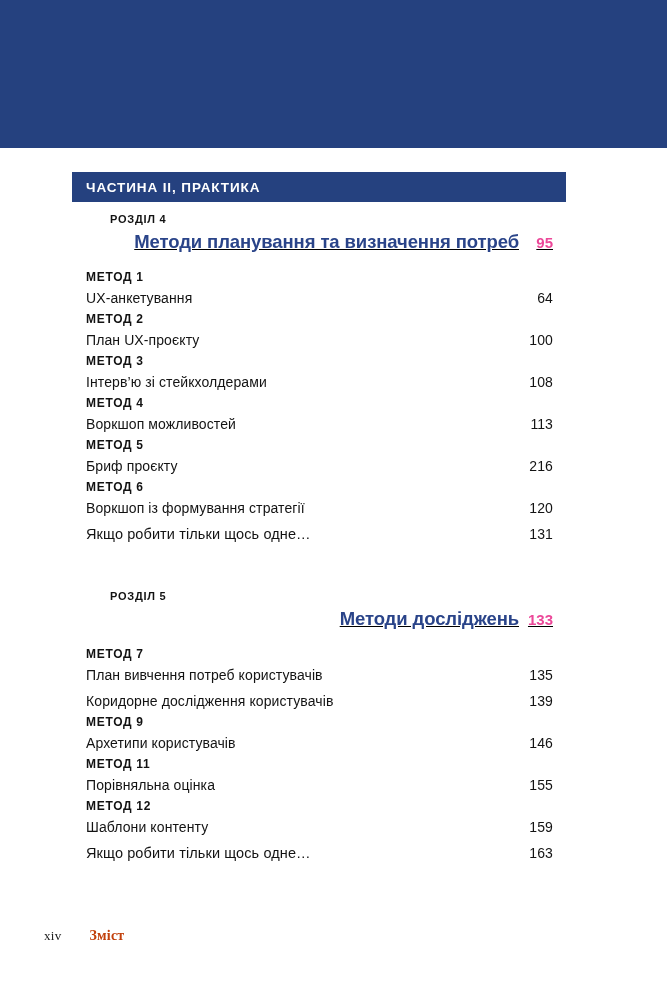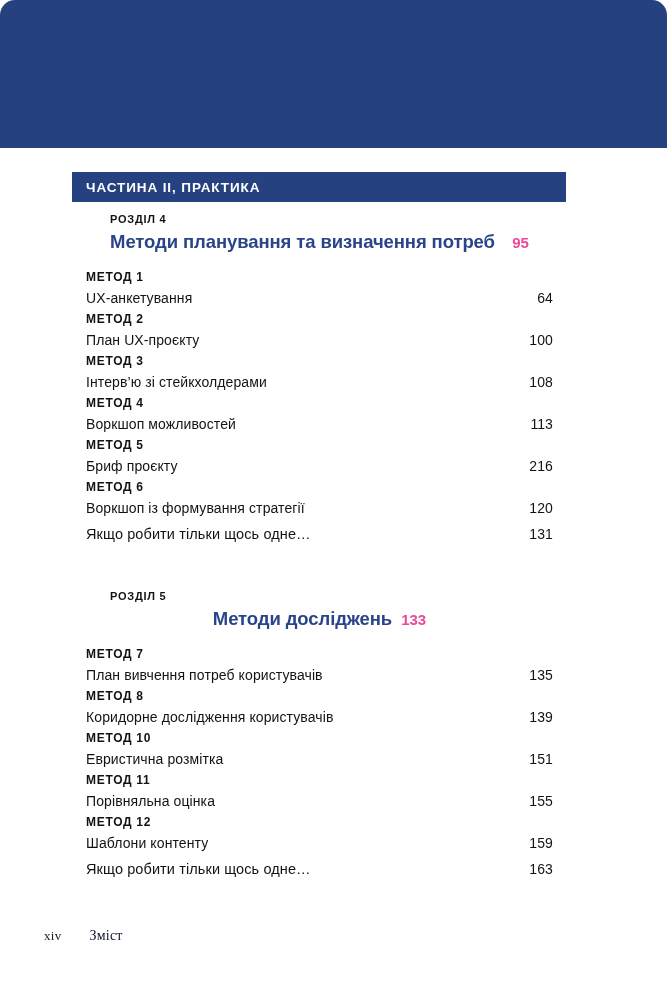--- a/index.html
+++ b/index.html
@@ -8,21 +8,20 @@
     padding: 0;
     background: #ffffff;
   }
   .page {
     position: relative;
     width: 667px;
     height: 1000px;
     background: #ffffff;
     overflow: hidden;
     font-family: "Liberation Sans", sans-serif;
-    border-radius: 15px;
     -webkit-font-smoothing: antialiased;
   }
 
   
   .top-band {
     position: absolute;
     left: 0;
     top: 0;
     width: 667px;
     height: 148px;
@@ -70,22 +69,23 @@
     letter-spacing: 0.75px;
     color: #121212;
     line-height: 14px;
     margin-bottom: 4px;
     padding-left: 24px;
   }
 
   .chapter-title-row {
     display: flex;
     align-items: baseline;
-    justify-content: center;
+    justify-content: flex-end;
     margin-bottom: 14px;
+    text-decoration: underline;
   }
   .chapter-title {
     font-size: 18.5px;
     font-weight: bold;
     color: #2a4489;
     letter-spacing: -0.1px;
     line-height: 24px;
   }
   .chapter-page {
     font-size: 15px;
@@ -156,23 +156,24 @@
     align-items: baseline;
     font-family: "Liberation Serif", serif;
   }
   .footer-folio {
     font-size: 13px;
     color: #1a1a1a;
     letter-spacing: 0.3px;
   }
   .footer-label {
     font-size: 14px;
-    color: #0f172a;
+    color: #c2410c;
     margin-left: 28px;
     letter-spacing: 0.2px;
+    font-weight: bold;
   }
 </style>
 </head>
 <body>
 
 <div class="page">
 
   <div class="top-band"></div>
 
   <div class="part-banner">
@@ -240,31 +241,30 @@
           <span class="chapter-page">133</span>
         </div>
         <div class="method">
           <div class="method-kicker">МЕТОД 7</div>
           <div class="method-row">
             <span class="method-name">План вивчення потреб користувачів</span>
             <span class="method-page">135</span>
           </div>
         </div>
         <div class="method">
-          <div class="method-kicker">МЕТОД 8</div>
           <div class="method-row">
             <span class="method-name">Коридорне дослідження користувачів</span>
             <span class="method-page">139</span>
           </div>
         </div>
         <div class="method">
-          <div class="method-kicker">МЕТОД 10</div>
-          <div class="method-row">
-            <span class="method-name">Евристична розмітка</span>
-            <span class="method-page">151</span>
+          <div class="method-kicker">МЕТОД 9</div>
+          <div class="method-row">
+            <span class="method-name">Архетипи користувачів</span>
+            <span class="method-page">146</span>
           </div>
         </div>
         <div class="method">
           <div class="method-kicker">МЕТОД 11</div>
           <div class="method-row">
             <span class="method-name">Порівняльна оцінка</span>
             <span class="method-page">155</span>
           </div>
         </div>
         <div class="method">

